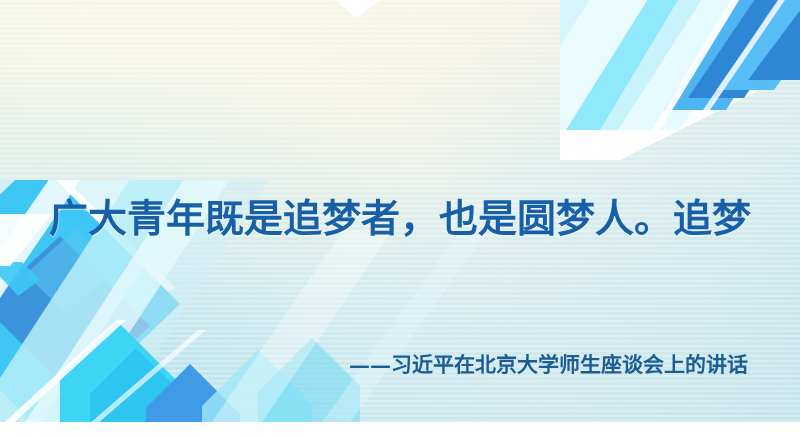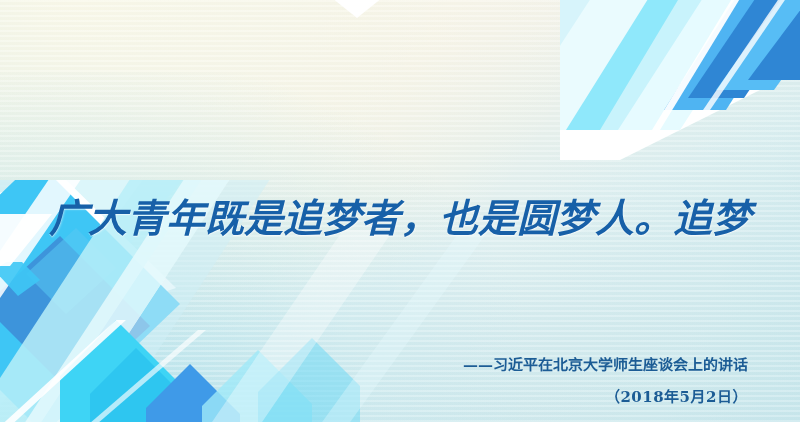--- a/index.html
+++ b/index.html
@@ -121,35 +121,34 @@
     font-family: "DejaVu Sans", "Liberation Sans", sans-serif;
     font-weight: 700;
     font-size: 39px;
     line-height: 57px;
     letter-spacing: 0px;
     white-space: pre-line;
     text-shadow:
       0 1px 0 rgba(255,255,255,0.45),
       1px 1px 2px rgba(255,255,255,0.35);
     z-index: 40;
-    font-style: italic;
   }
   .quote .line {
     display: block;
   }
 
   .attribution {
     position: absolute;
     right: 52px;
     top: 349px;
     text-align: right;
     color: #1c5c95;
     font-family: "DejaVu Serif", "Liberation Serif", serif;
     font-weight: 700;
-    font-size: 15px;
+    font-size: 21px;
     line-height: 32px;
     z-index: 40;
   }
   .attribution .src-line { display: block; }
   .attribution .date-line { display: block; letter-spacing: 0.5px; }
 </style>
 </head>
 <body>
 
 <div id="banner">
@@ -250,18 +249,17 @@
     </svg>
 
   </div>
 
   <div class="quote">
     <span class="line">广大青年既是追梦者，也是圆梦人。追梦</span>
   </div>
 
   <div class="attribution">
     <span class="src-line">——习近平在北京大学师生座谈会上的讲话</span>
-    <span class="date-line">（2018年5月2日）</span>
   </div>
 
   <div class="footer-strip"></div>
 
 </div>
 
 </body></html>

